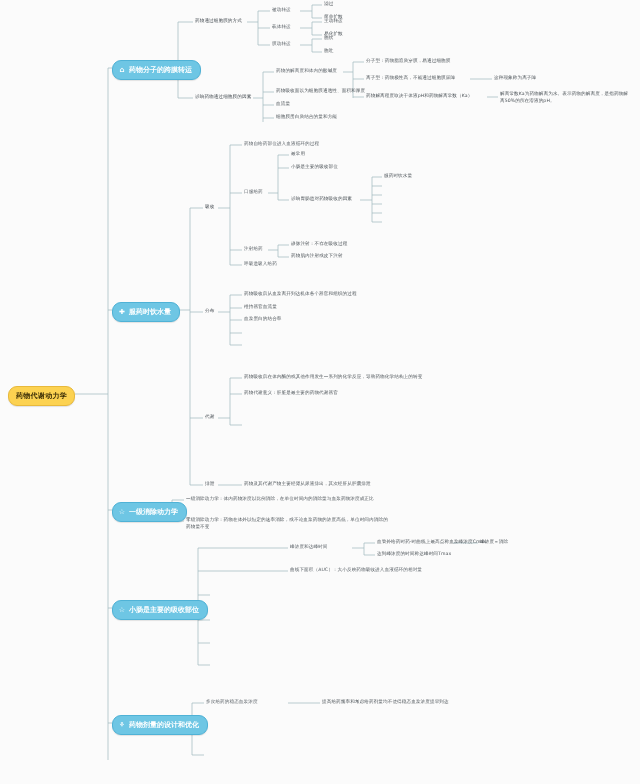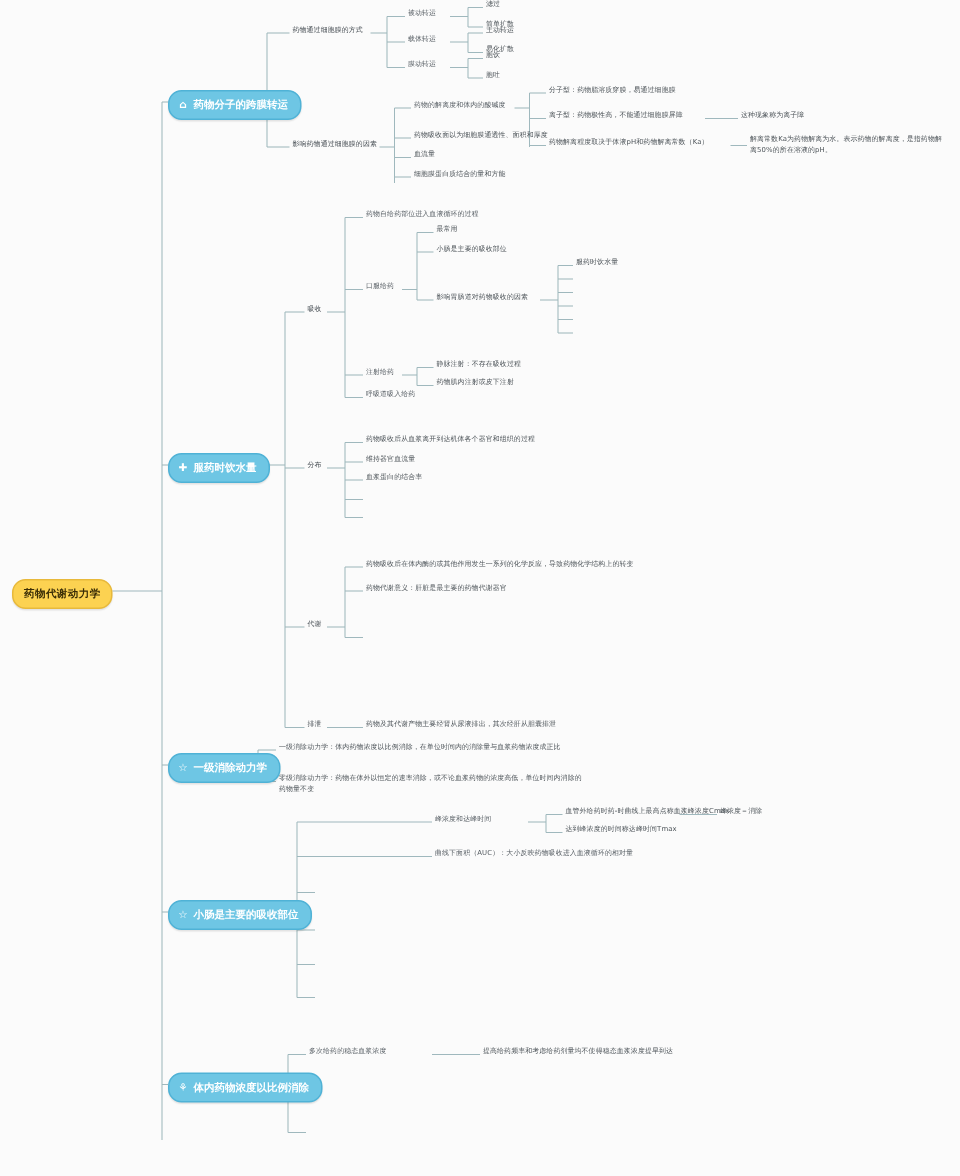--- a/index.html
+++ b/index.html
@@ -205,21 +205,21 @@
   <div class="node l1" style="left:112px;top:502px;">
     <span class="ico">☆</span>
     <span>一级消除动力学</span>
   </div>
   <div class="node l1" style="left:112px;top:600px;">
     <span class="ico">☆</span>
     <span>小肠是主要的吸收部位</span>
   </div>
   <div class="node l1" style="left:112px;top:715px;">
     <span class="ico">⚘</span>
-    <span>体内药物浓度以比例消除</span>
+    <span>药物剂量的设计和优化</span>
   </div>
 
   <div class="t lvl2" style="left:195px;top:18px;">药物通过细胞膜的方式</div>
   <div class="t lvl2" style="left:195px;top:94px;">影响药物通过细胞膜的因素</div>
 
   <div class="t lvl3" style="left:272px;top:7px;">被动转运</div>
   <div class="t lvl3" style="left:272px;top:24px;">载体转运</div>
   <div class="t lvl3" style="left:272px;top:41px;">膜动转运</div>
 
   <div class="t" style="left:324px;top:1px;">滤过</div>

